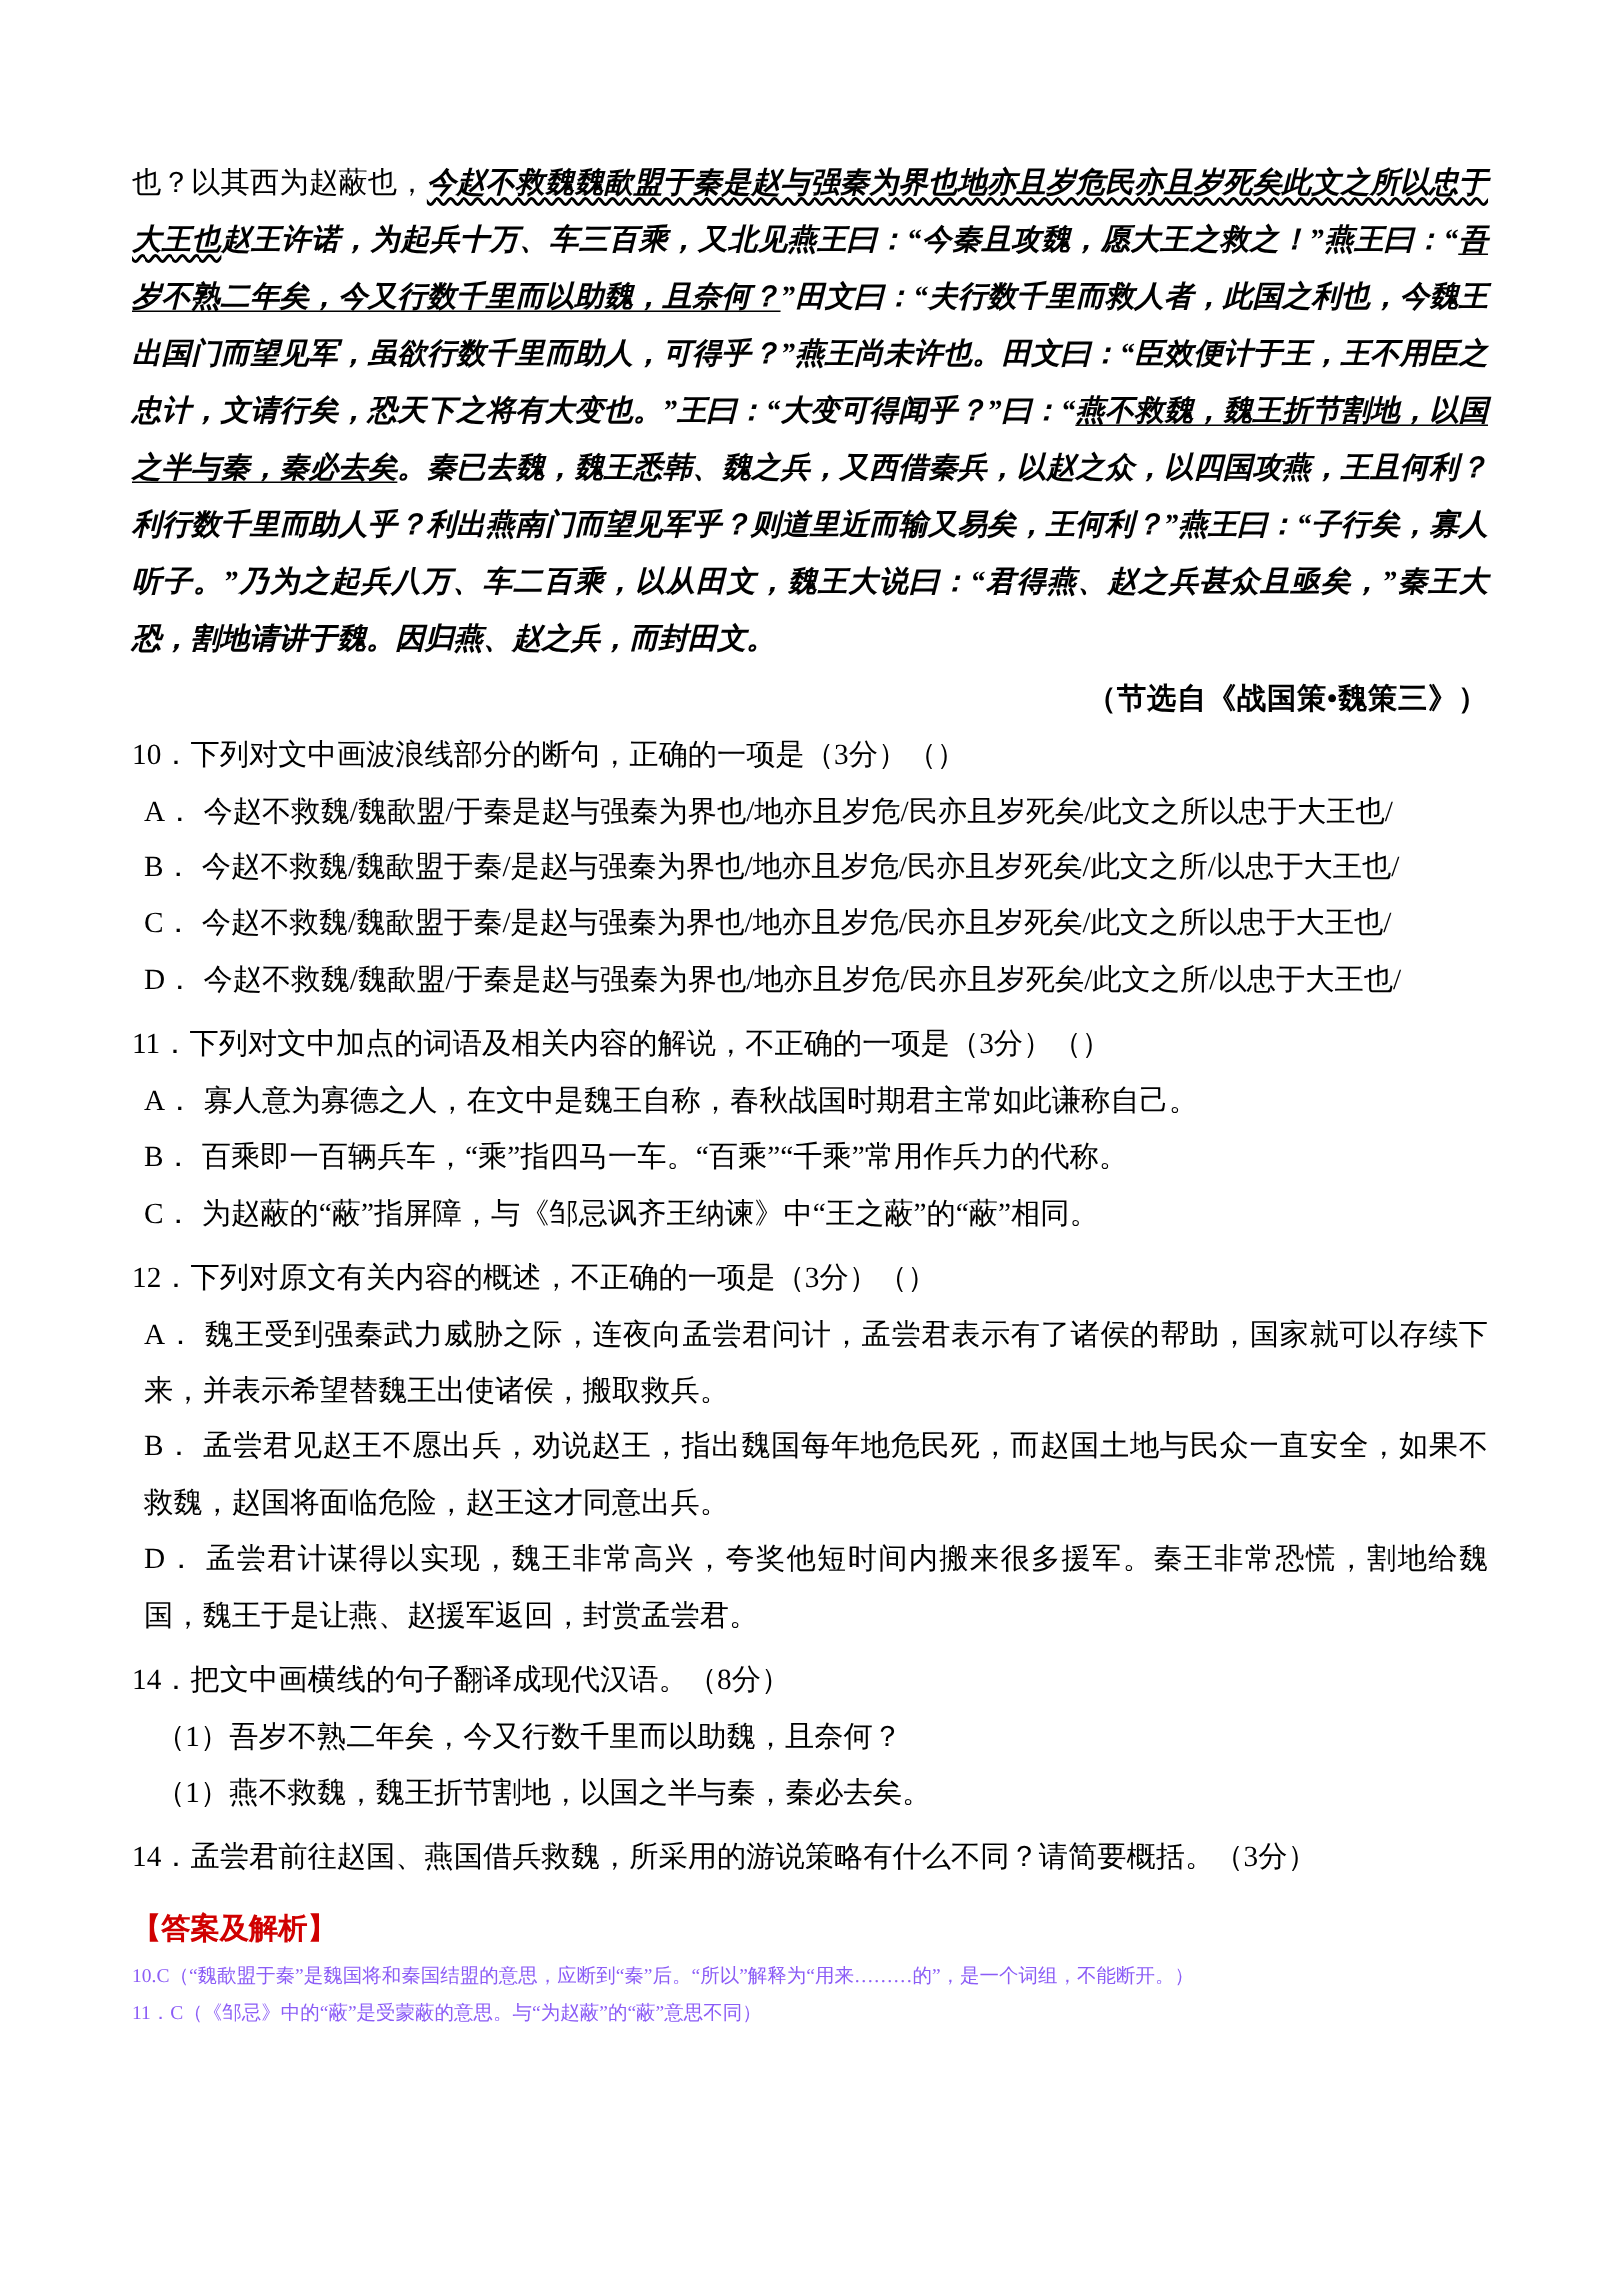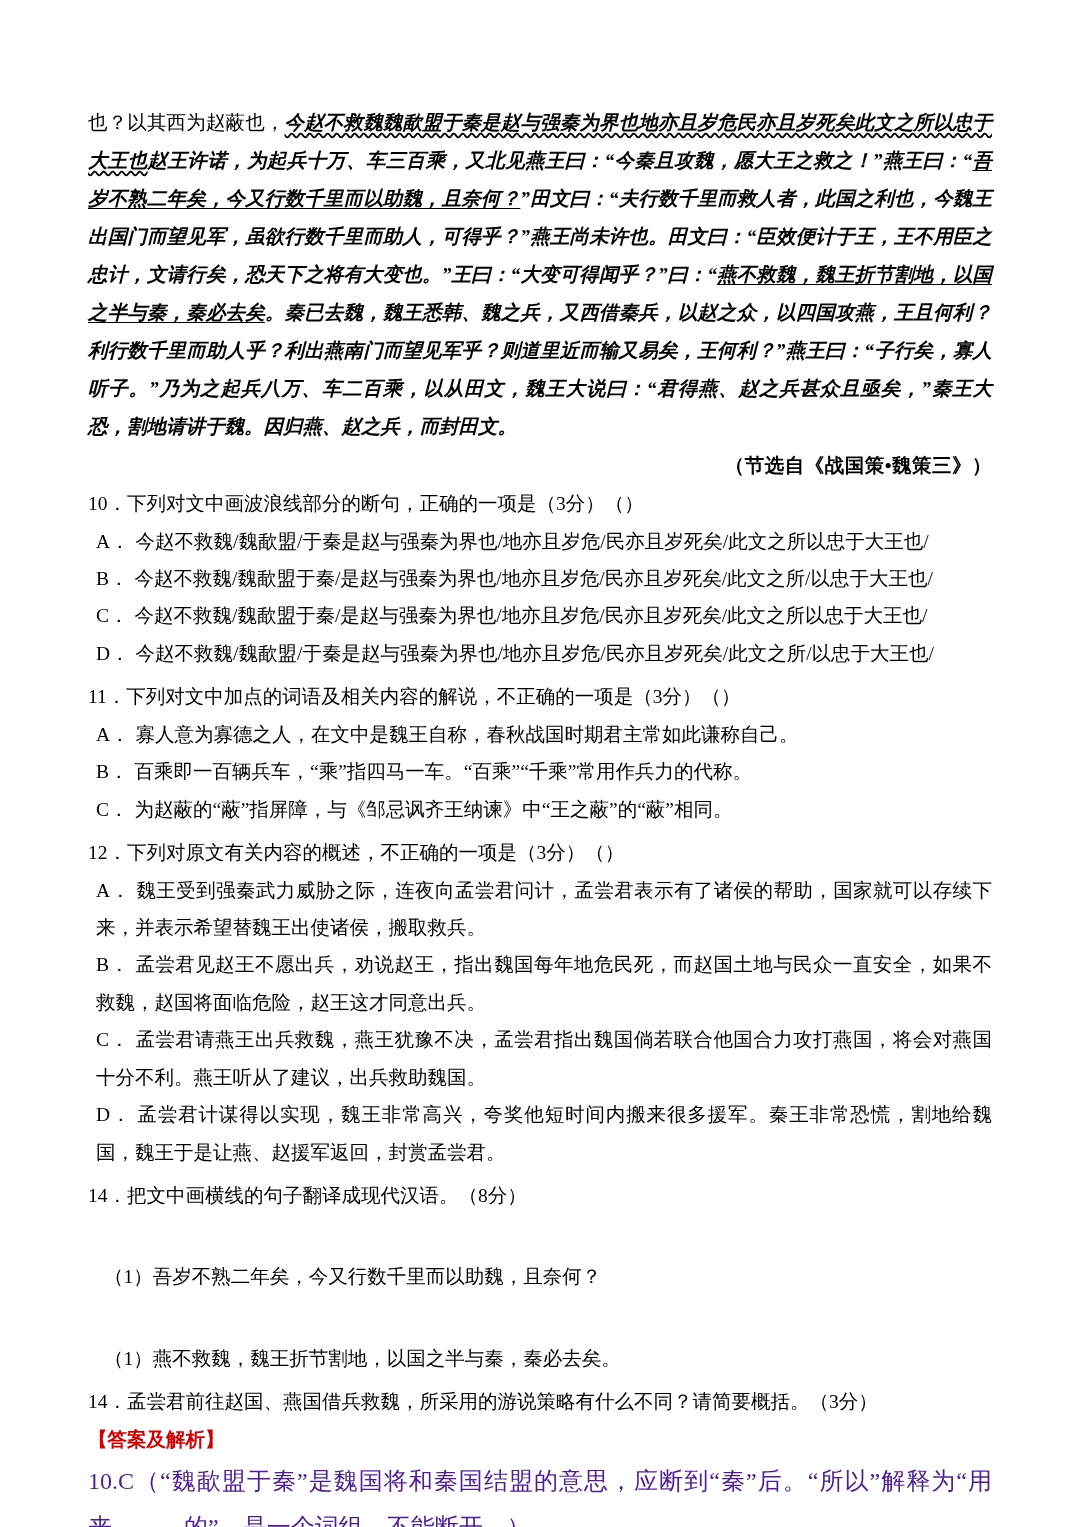--- a/index.html
+++ b/index.html
@@ -66,32 +66,32 @@
     text-justify: inter-ideograph;
   }
   .opt .lbl {
     font-family: "Liberation Serif", serif;
     margin-right: 6px;
   }
   .sub {
     font-size: 19.5px;
     line-height: 1.92;
     padding-left: 16px;
-    margin-top: 44px;
   }
   .ans-head {
+    margin-top: 10px;
     font-size: 19.5px;
     font-weight: 700;
     color: #d00000;
     line-height: 1.9;
   }
   .ans {
-    font-size: 24px;
+    font-size: 13px;
     line-height: 1.92;
-    color: #4c1d95;
+    color: #8b5cf6;
     text-align: justify;
     text-justify: inter-ideograph;
   }
 </style>
 </head>
 <body>
 
 <div class="page">
 
   <div class="passage">
@@ -107,21 +107,20 @@
   <div class="opt"><span class="lbl">D．</span><span>今赵不救魏/魏歃盟/于秦是赵与强秦为界也/地亦且岁危/民亦且岁死矣/此文之所/以忠于大王也/</span></div>
 
   <div class="q q-stem">11．下列对文中加点的词语及相关内容的解说，不正确的一项是（3分）（）</div>
   <div class="opt"><span class="lbl">A．</span><span>寡人意为寡德之人，在文中是魏王自称，春秋战国时期君主常如此谦称自己。</span></div>
   <div class="opt"><span class="lbl">B．</span><span>百乘即一百辆兵车，“乘”指四马一车。“百乘”“千乘”常用作兵力的代称。</span></div>
   <div class="opt"><span class="lbl">C．</span><span>为赵蔽的“蔽”指屏障，与《邹忌讽齐王纳谏》中“王之蔽”的“蔽”相同。</span></div>
 
   <div class="q q-stem">12．下列对原文有关内容的概述，不正确的一项是（3分）（）</div>
   <div class="opt"><span class="lbl">A．</span><span>魏王受到强秦武力威胁之际，连夜向孟尝君问计，孟尝君表示有了诸侯的帮助，国家就可以存续下来，并表示希望替魏王出使诸侯，搬取救兵。</span></div>
   <div class="opt"><span class="lbl">B．</span><span>孟尝君见赵王不愿出兵，劝说赵王，指出魏国每年地危民死，而赵国土地与民众一直安全，如果不救魏，赵国将面临危险，赵王这才同意出兵。</span></div>
-  <div class="opt"><span class="lbl">C．</span><span>孟尝君请燕王出兵救魏，燕王犹豫不决，孟尝君指出魏国倘若联合他国合力攻打燕国，将会对燕国十分不利。燕王听从了建议，出兵救助魏国。</span></div>
   <div class="opt"><span class="lbl">D．</span><span>孟尝君计谋得以实现，魏王非常高兴，夸奖他短时间内搬来很多援军。秦王非常恐慌，割地给魏国，魏王于是让燕、赵援军返回，封赏孟尝君。</span></div>
 
   <div class="q q-stem">14．把文中画横线的句子翻译成现代汉语。（8分）</div>
   <div class="sub">（1）吾岁不熟二年矣，今又行数千里而以助魏，且奈何？</div>
   <div class="sub">（1）燕不救魏，魏王折节割地，以国之半与秦，秦必去矣。</div>
 
   <div class="q q-stem">14．孟尝君前往赵国、燕国借兵救魏，所采用的游说策略有什么不同？请简要概括。（3分）</div>
 
   <div class="ans-head">【答案及解析】</div>
   <div class="ans">10.C（“魏歃盟于秦”是魏国将和秦国结盟的意思，应断到“秦”后。“所以”解释为“用来………的”，是一个词组，不能断开。）</div>

